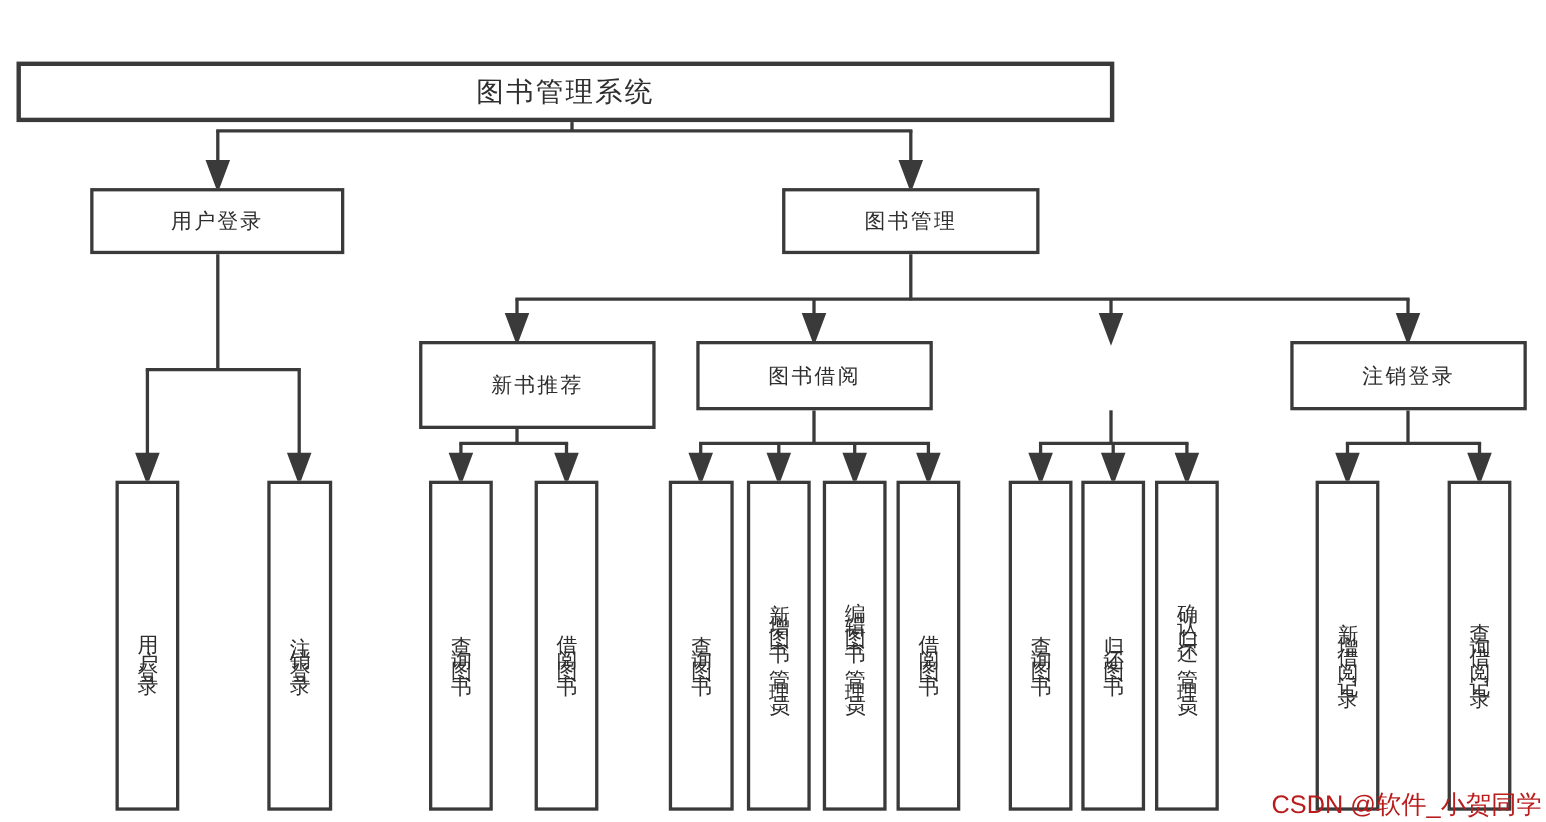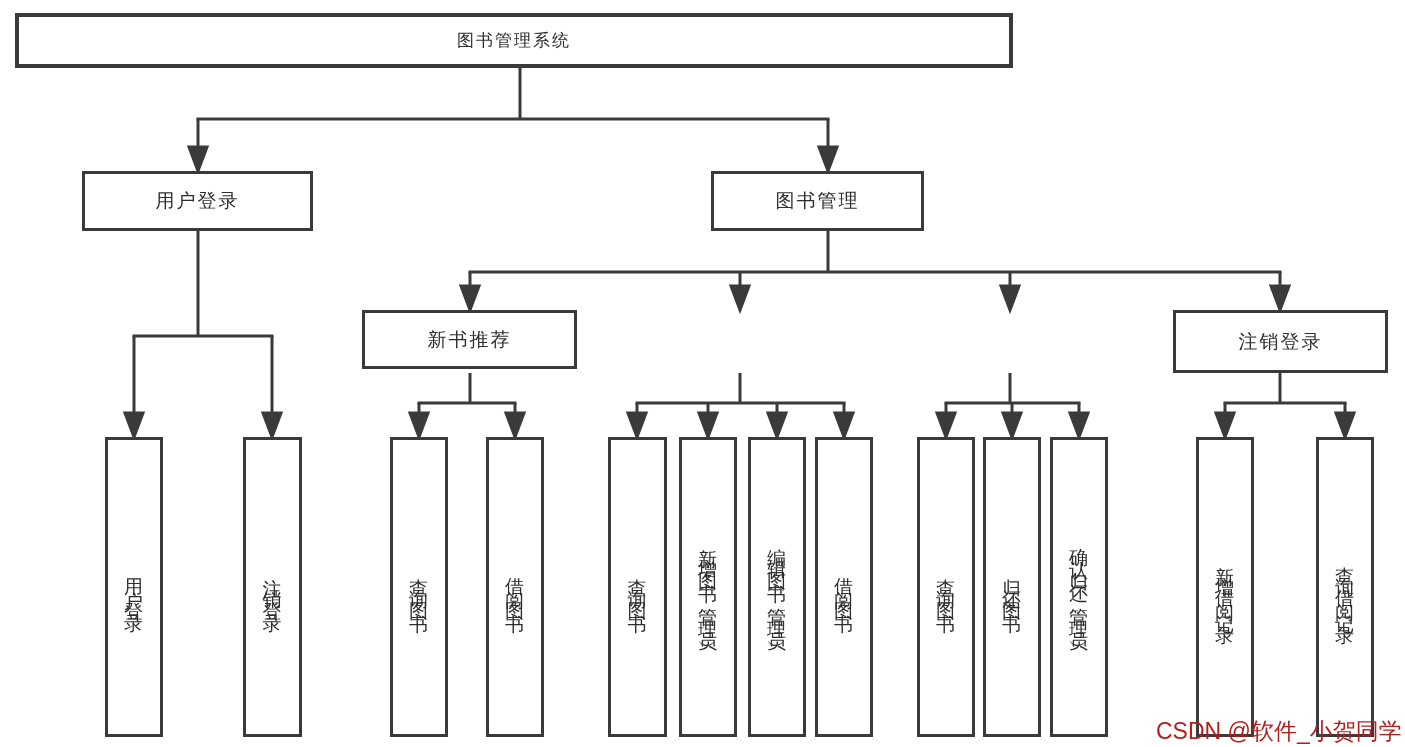--- a/index.html
+++ b/index.html
@@ -16,21 +16,21 @@
     box-sizing:border-box;
     border:3px solid #3a3a3a;
     background:#ffffff;
     color:#2e2e2e;
     display:flex;
     align-items:center;
     justify-content:center;
     z-index:2;
   }
   .node.h{font-size:19px;letter-spacing:2px;}
-  .node.root{border-width:4px;font-size:17px;letter-spacing:2px;}
+  .node.root{border-width:4px;font-size:25px;letter-spacing:2px;margin-top:43px;}
   .node.v{
     font-size:19px;
     writing-mode:vertical-rl;
     text-orientation:mixed;
     letter-spacing:12px;
     line-height:1;
   }
   .watermark{
     position:absolute;
     left:1156px;top:716px;
@@ -105,23 +105,24 @@
       <line x1="1225" y1="403" x2="1225" y2="419"></line>
       <polygon points="1216,413 1234,413 1225,437"></polygon>
       <line x1="1345" y1="403" x2="1345" y2="419"></line>
       <polygon points="1336,413 1354,413 1345,437"></polygon>
     </g>
   </svg>
 
   <div class="node root h" style="left:15px;top:13px;width:998px;height:55px">图书管理系统</div>
 
   <div class="node h" style="left:82px;top:171px;width:231px;height:60px">用户登录</div>
-  <div class="node h" style="left:711px;top:171px;width:213px;height:60px">图书管理</div>
+  <div class="node h" style="left:711px;top:171px;width:234px;height:60px">图书管理</div>
 
-  <div class="node h" style="left:362px;top:310px;width:215px;height:59px">新书推荐</div>
+  <div class="node h" style="left:381px;top:310px;width:215px;height:80px">新书推荐</div>
+  <div class="node h" style="left:633px;top:310px;width:215px;height:63px">图书借阅</div>
   <div class="node h" style="left:1173px;top:310px;width:215px;height:63px">注销登录</div>
 
   <div class="node v" style="left:105px;top:437px;width:58px;height:300px">用户登录</div>
   <div class="node v" style="left:243px;top:437px;width:59px;height:300px">注销登录</div>
 
   <div class="node v" style="left:390px;top:437px;width:58px;height:300px">查询图书</div>
   <div class="node v" style="left:486px;top:437px;width:58px;height:300px">借阅图书</div>
 
   <div class="node v" style="left:608px;top:437px;width:59px;height:300px">查询图书</div>
   <div class="node v" style="left:679px;top:437px;width:58px;height:300px">新增图书（管理员）</div>

